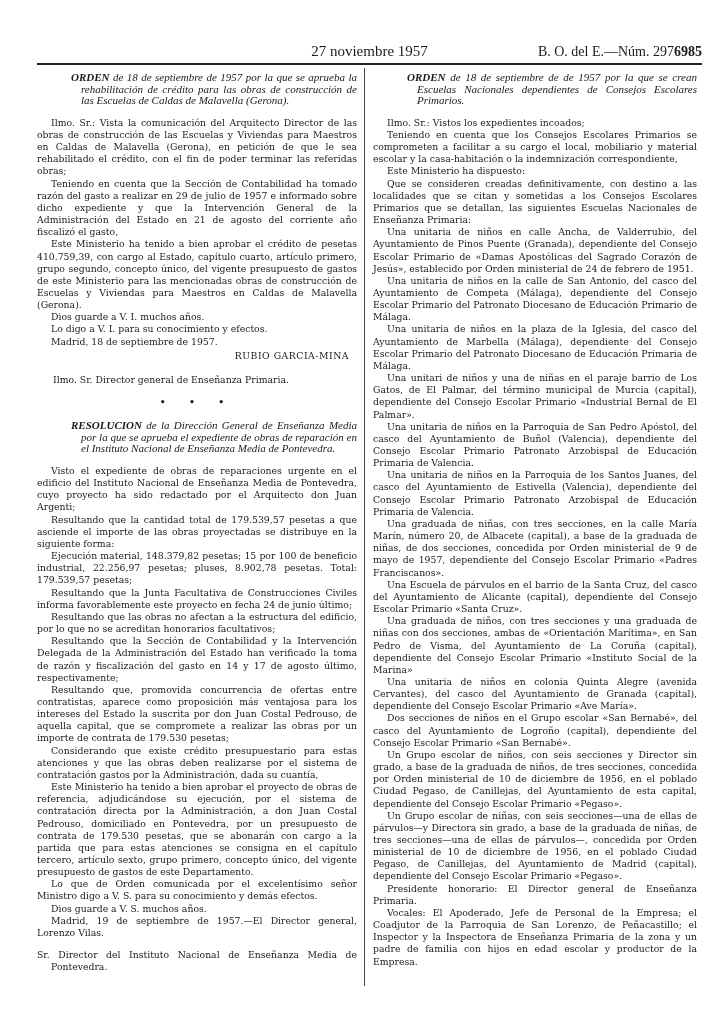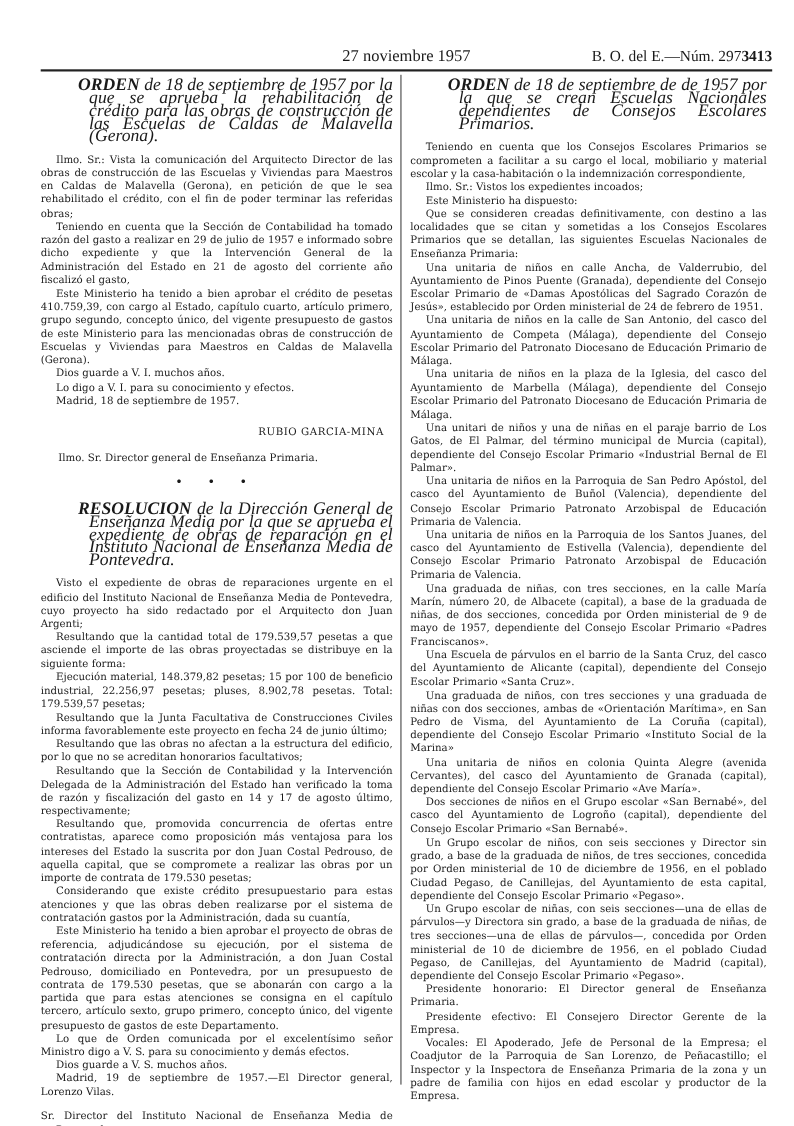--- a/index.html
+++ b/index.html
@@ -5,35 +5,35 @@
   html, body { margin: 0; padding: 0; background: #ffffff; }
   body { width: 722px; height: 1024px; position: relative; overflow: hidden; color: #1a1a1a; font-family: "DejaVu Serif", serif; }
   .header { position: absolute; left: 37px; right: 20px; top: 38px; height: 22px; display: flex; align-items: flex-end; justify-content: flex-end; font-family: "Liberation Serif", serif; font-size: 14px; }
   .header .center { font-weight: normal; font-size: 15px; position: absolute; left: 50%; transform: translateX(-50%); bottom: 0; }
   .header .pg { font-weight: bold; }
   .rule { position: absolute; left: 37px; right: 20px; top: 63px; height: 2px; background: #222; }
   .col { position: absolute; top: 72px; font-size: 9.3px; line-height: 12.15px; text-align: justify; }
   .col.left { left: 37px; width: 320px; }
   .col.right { left: 373px; width: 324px; }
   .divider { position: absolute; left: 364px; top: 68px; width: 1px; height: 918px; background: #444; }
-  .title { font-style: italic; font-family: "Liberation Serif", serif; font-size: 16px; line-height: 11.6px; margin: 0 0 10px 34px; padding-left: 10px; text-indent: -10px; }
+  .title { font-style: italic; font-family: "Liberation Serif", serif; font-size: 11px; line-height: 11.6px; margin: 0 0 10px 34px; padding-left: 10px; text-indent: -10px; }
   .title b { font-weight: bold; }
   p { margin: 0; text-indent: 14px; }
-  .sig { text-align: right; margin: 16px 8px 12px 0; letter-spacing: 0.5px; }
+  .sig { text-align: right; margin: 2px 8px 12px 0; letter-spacing: 0.5px; }
   .addr { text-indent: 0; margin-bottom: 10px; margin-left: 16px; }
   .addr2 { text-indent: -14px; padding-left: 14px; margin-top: 10px; }
   .stars { text-align: center; margin: 8px 0 12px 0; letter-spacing: 10px; font-weight: bold; }
 </style>
 </head>
 <body>
 
 <div class="header">
   <span>B. O. del E.—Núm. 297</span>
   <span class="center">27 noviembre 1957</span>
-  <span class="pg">3413</span>
+  <span class="pg">6985</span>
 </div>
 <div class="rule"></div>
 <div class="divider"></div>
 
 <div class="col left">
   <section>
     <div class="title"><b>ORDEN</b><span> de 18 de septiembre de 1957 por la que se aprueba la rehabilitación de crédito para las obras de construcción de las Escuelas de Caldas de Malavella (Gerona).</span></div>
     <p>Ilmo. Sr.: Vista la comunicación del Arquitecto Director de las obras de construcción de las Escuelas y Viviendas para Maestros en Caldas de Malavella (Gerona), en petición de que le sea rehabilitado el crédito, con el fin de poder terminar las referidas obras;</p>
     <p>Teniendo en cuenta que la Sección de Contabilidad ha tomado razón del gasto a realizar en 29 de julio de 1957 e informado sobre dicho expediente y que la Intervención General de la Administración del Estado en 21 de agosto del corriente año fiscalizó el gasto,</p>
     <p>Este Ministerio ha tenido a bien aprobar el crédito de pesetas 410.759,39, con cargo al Estado, capítulo cuarto, artículo primero, grupo segundo, concepto único, del vigente presupuesto de gastos de este Ministerio para las mencionadas obras de construcción de Escuelas y Viviendas para Maestros en Caldas de Malavella (Gerona).</p>
@@ -60,34 +60,33 @@
     <p>Lo que de Orden comunicada por el excelentísimo señor Ministro digo a V. S. para su conocimiento y demás efectos.</p>
     <p>Dios guarde a V. S. muchos años.</p>
     <p>Madrid, 19 de septiembre de 1957.—El Director general, Lorenzo Vilas.</p>
     <p class="addr2">Sr. Director del Instituto Nacional de Enseñanza Media de Pontevedra.</p>
   </section>
 </div>
 
 <div class="col right">
   <section>
     <div class="title"><b>ORDEN</b><span> de 18 de septiembre de de 1957 por la que se crean Escuelas Nacionales dependientes de Consejos Escolares Primarios.</span></div>
+    <p>Ilmo. Sr.: Vistos los expedientes incoados;</p>
     <p>Teniendo en cuenta que los Consejos Escolares Primarios se comprometen a facilitar a su cargo el local, mobiliario y material escolar y la casa-habitación o la indemnización correspondiente,</p>
-    <p>Ilmo. Sr.: Vistos los expedientes incoados;</p>
     <p>Este Ministerio ha dispuesto:</p>
     <p>Que se consideren creadas definitivamente, con destino a las localidades que se citan y sometidas a los Consejos Escolares Primarios que se detallan, las siguientes Escuelas Nacionales de Enseñanza Primaria:</p>
     <p>Una unitaria de niños en calle Ancha, de Valderrubio, del Ayuntamiento de Pinos Puente (Granada), dependiente del Consejo Escolar Primario de «Damas Apostólicas del Sagrado Corazón de Jesús», establecido por Orden ministerial de 24 de febrero de 1951.</p>
     <p>Una unitaria de niños en la calle de San Antonio, del casco del Ayuntamiento de Competa (Málaga), dependiente del Consejo Escolar Primario del Patronato Diocesano de Educación Primario de Málaga.</p>
     <p>Una unitaria de niños en la plaza de la Iglesia, del casco del Ayuntamiento de Marbella (Málaga), dependiente del Consejo Escolar Primario del Patronato Diocesano de Educación Primaria de Málaga.</p>
     <p>Una unitari de niños y una de niñas en el paraje barrio de Los Gatos, de El Palmar, del término municipal de Murcia (capital), dependiente del Consejo Escolar Primario «Industrial Bernal de El Palmar».</p>
     <p>Una unitaria de niños en la Parroquia de San Pedro Apóstol, del casco del Ayuntamiento de Buñol (Valencia), dependiente del Consejo Escolar Primario Patronato Arzobispal de Educación Primaria de Valencia.</p>
     <p>Una unitaria de niños en la Parroquia de los Santos Juanes, del casco del Ayuntamiento de Estivella (Valencia), dependiente del Consejo Escolar Primario Patronato Arzobispal de Educación Primaria de Valencia.</p>
     <p>Una graduada de niñas, con tres secciones, en la calle María Marín, número 20, de Albacete (capital), a base de la graduada de niñas, de dos secciones, concedida por Orden ministerial de 9 de mayo de 1957, dependiente del Consejo Escolar Primario «Padres Franciscanos».</p>
     <p>Una Escuela de párvulos en el barrio de la Santa Cruz, del casco del Ayuntamiento de Alicante (capital), dependiente del Consejo Escolar Primario «Santa Cruz».</p>
     <p>Una graduada de niños, con tres secciones y una graduada de niñas con dos secciones, ambas de «Orientación Marítima», en San Pedro de Visma, del Ayuntamiento de La Coruña (capital), dependiente del Consejo Escolar Primario «Instituto Social de la Marina»</p>
     <p>Una unitaria de niños en colonia Quinta Alegre (avenida Cervantes), del casco del Ayuntamiento de Granada (capital), dependiente del Consejo Escolar Primario «Ave María».</p>
     <p>Dos secciones de niños en el Grupo escolar «San Bernabé», del casco del Ayuntamiento de Logroño (capital), dependiente del Consejo Escolar Primario «San Bernabé».</p>
     <p>Un Grupo escolar de niños, con seis secciones y Director sin grado, a base de la graduada de niños, de tres secciones, concedida por Orden ministerial de 10 de diciembre de 1956, en el poblado Ciudad Pegaso, de Canillejas, del Ayuntamiento de esta capital, dependiente del Consejo Escolar Primario «Pegaso».</p>
     <p>Un Grupo escolar de niñas, con seis secciones—una de ellas de párvulos—y Directora sin grado, a base de la graduada de niñas, de tres secciones—una de ellas de párvulos—, concedida por Orden ministerial de 10 de diciembre de 1956, en el poblado Ciudad Pegaso, de Canillejas, del Ayuntamiento de Madrid (capital), dependiente del Consejo Escolar Primario «Pegaso».</p>
     <p>Presidente honorario: El Director general de Enseñanza Primaria.</p>
-    <p>Presidente efectivo: El Consejero Director Gerente de la Empresa.</p>
     <p>Vocales: El Apoderado, Jefe de Personal de la Empresa; el Coadjutor de la Parroquia de San Lorenzo, de Peñacastillo; el Inspector y la Inspectora de Enseñanza Primaria de la zona y un padre de familia con hijos en edad escolar y productor de la Empresa.</p>
   </section>
 </div>
 
 </body></html>

